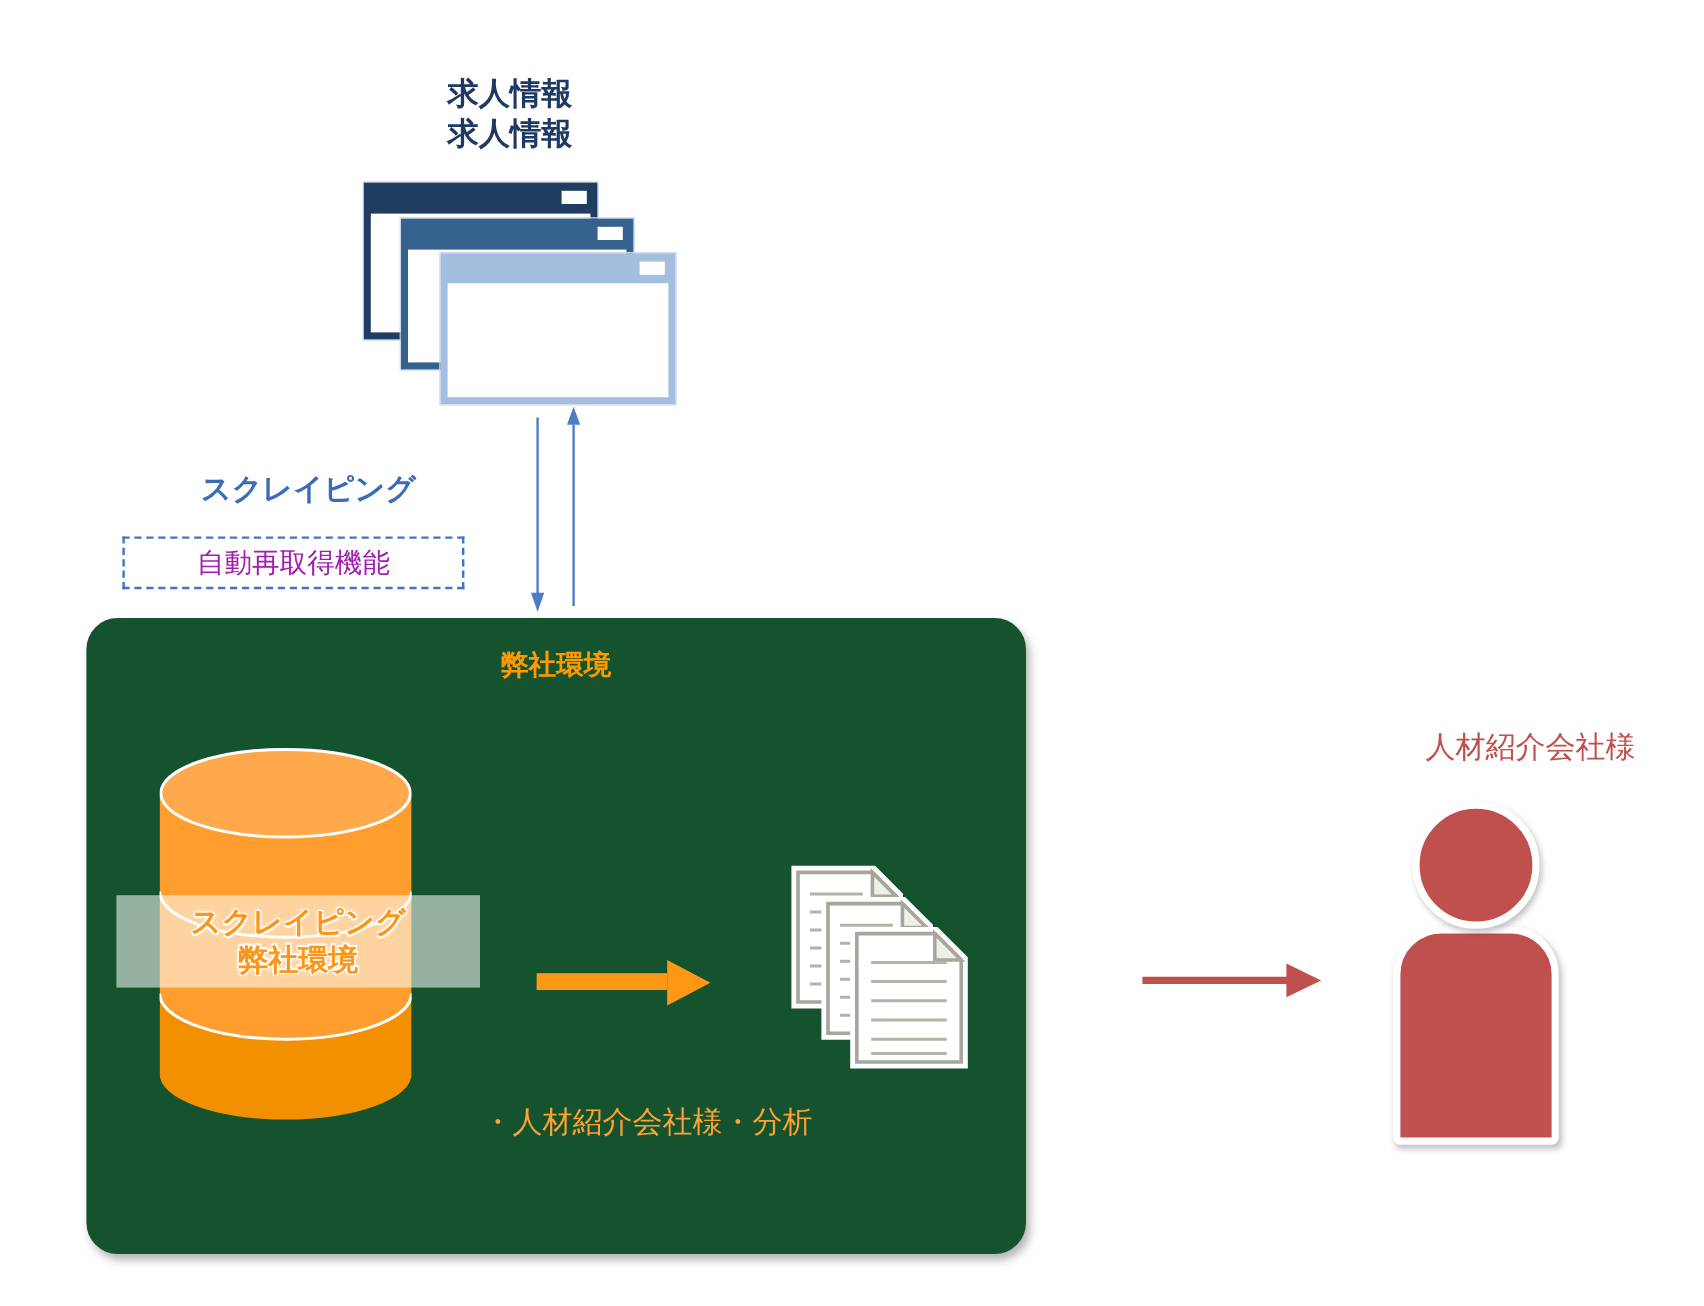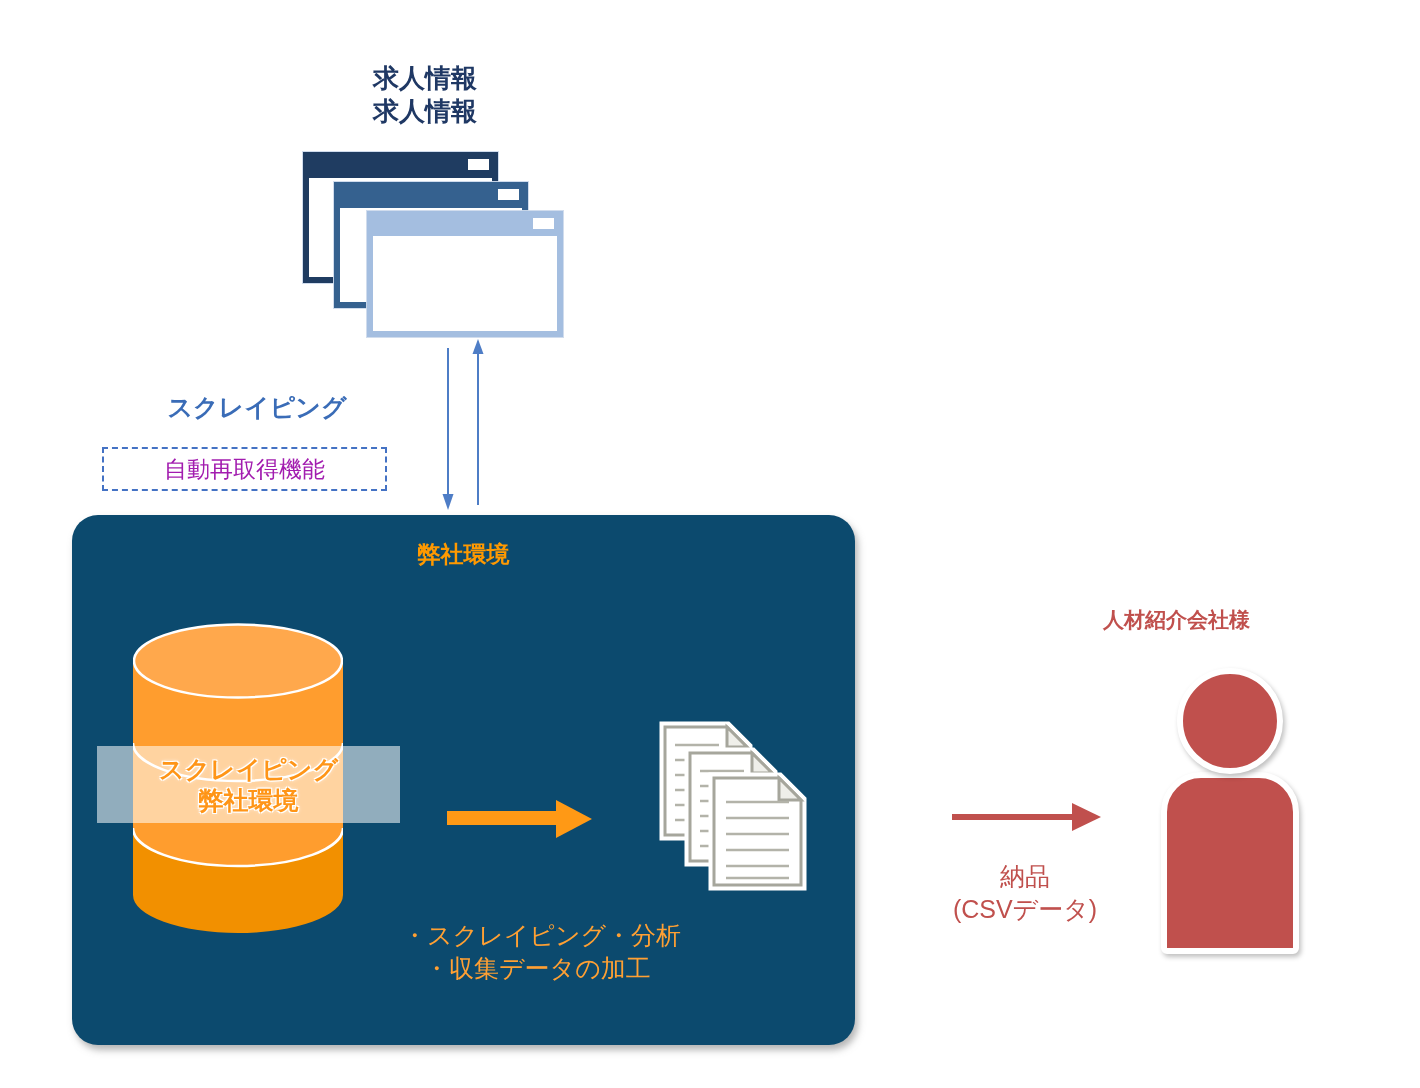--- a/index.html
+++ b/index.html
@@ -50,21 +50,21 @@
     left: 102px; top: 447px; width: 285px; height: 44px;
     border: 2px dashed #4472C4;
     display: flex; align-items: center; justify-content: center;
     color: #a21caf; font-size: 23px;
     background: #ffffff;
   }
 
   
   .env-box {
     left: 72px; top: 515px; width: 783px; height: 530px;
-    background: #0c4a6e;
+    background: #14532d;
     border-radius: 26px;
     box-shadow: 3px 5px 7px rgba(110,110,110,0.5);
   }
   .env-title {
     left: 0; top: 24px; width: 100%;
     text-align: center;
     color: #FF9900; font-size: 23px; font-weight: bold;
   }
   .db-cylinder { left: 61px; top: 108px; }
   .system-band {
@@ -89,22 +89,22 @@
   .red-arrow { left: 945px; top: 798px; }
   .delivery-label {
     left: 920px; top: 860px; width: 210px;
     text-align: center;
     color: #C0504D; font-size: 25px; line-height: 33px;
   }
 
   
   .client-title {
     left: 1103px; top: 606px; width: 260px;
-    text-align: left;
-    color: #C0504D; font-size: 21px; font-weight: bold;
+    text-align: right;
+    color: #C0504D; font-size: 25px; font-weight: normal;
   }
   .person-head {
     left: 1177px; top: 668px; width: 106px; height: 106px;
     background: #C0504D;
     border: 6px solid #ffffff; border-radius: 50%;
     box-shadow: 2px 3px 5px rgba(0,0,0,0.25);
     z-index: 2;
   }
   .person-body {
     left: 1161px; top: 772px; width: 138px; height: 182px;
@@ -218,35 +218,30 @@
             <line x1="12" y1="40" x2="75" y2="40"></line>
           <line x1="12" y1="56" x2="75" y2="56"></line>
             <line x1="12" y1="72" x2="75" y2="72"></line>
           <line x1="12" y1="88" x2="75" y2="88"></line>
             <line x1="12" y1="100" x2="75" y2="100"></line>
         </g>
       </g>
     </svg>
 
     <div class="abs env-notes">
-      <div class="note1">・スクレイピング・分析</div>
-      <div class="note2">・収集データの加工</div>
+      <div class="note1">・人材紹介会社様・分析</div>
     </div>
 
   </div>
 
   <svg class="abs red-arrow" width="165" height="40" viewBox="0 0 165 40">
     <line x1="7" y1="19" x2="128" y2="19" stroke="#C0504D" stroke-width="6"></line>
     <polygon points="127,5 156,19 127,33" fill="#C0504D"></polygon>
   </svg>
 
-  <div class="abs delivery-label">
-    <div>納品</div>
-    <div>(CSVデータ)</div>
-  </div>
 
   <div class="abs client-title">人材紹介会社様</div>
   <div class="abs">
     <div class="abs person-head"></div>
     <div class="abs person-body"></div>
   </div>
 
 </div>
 
 </body></html>

